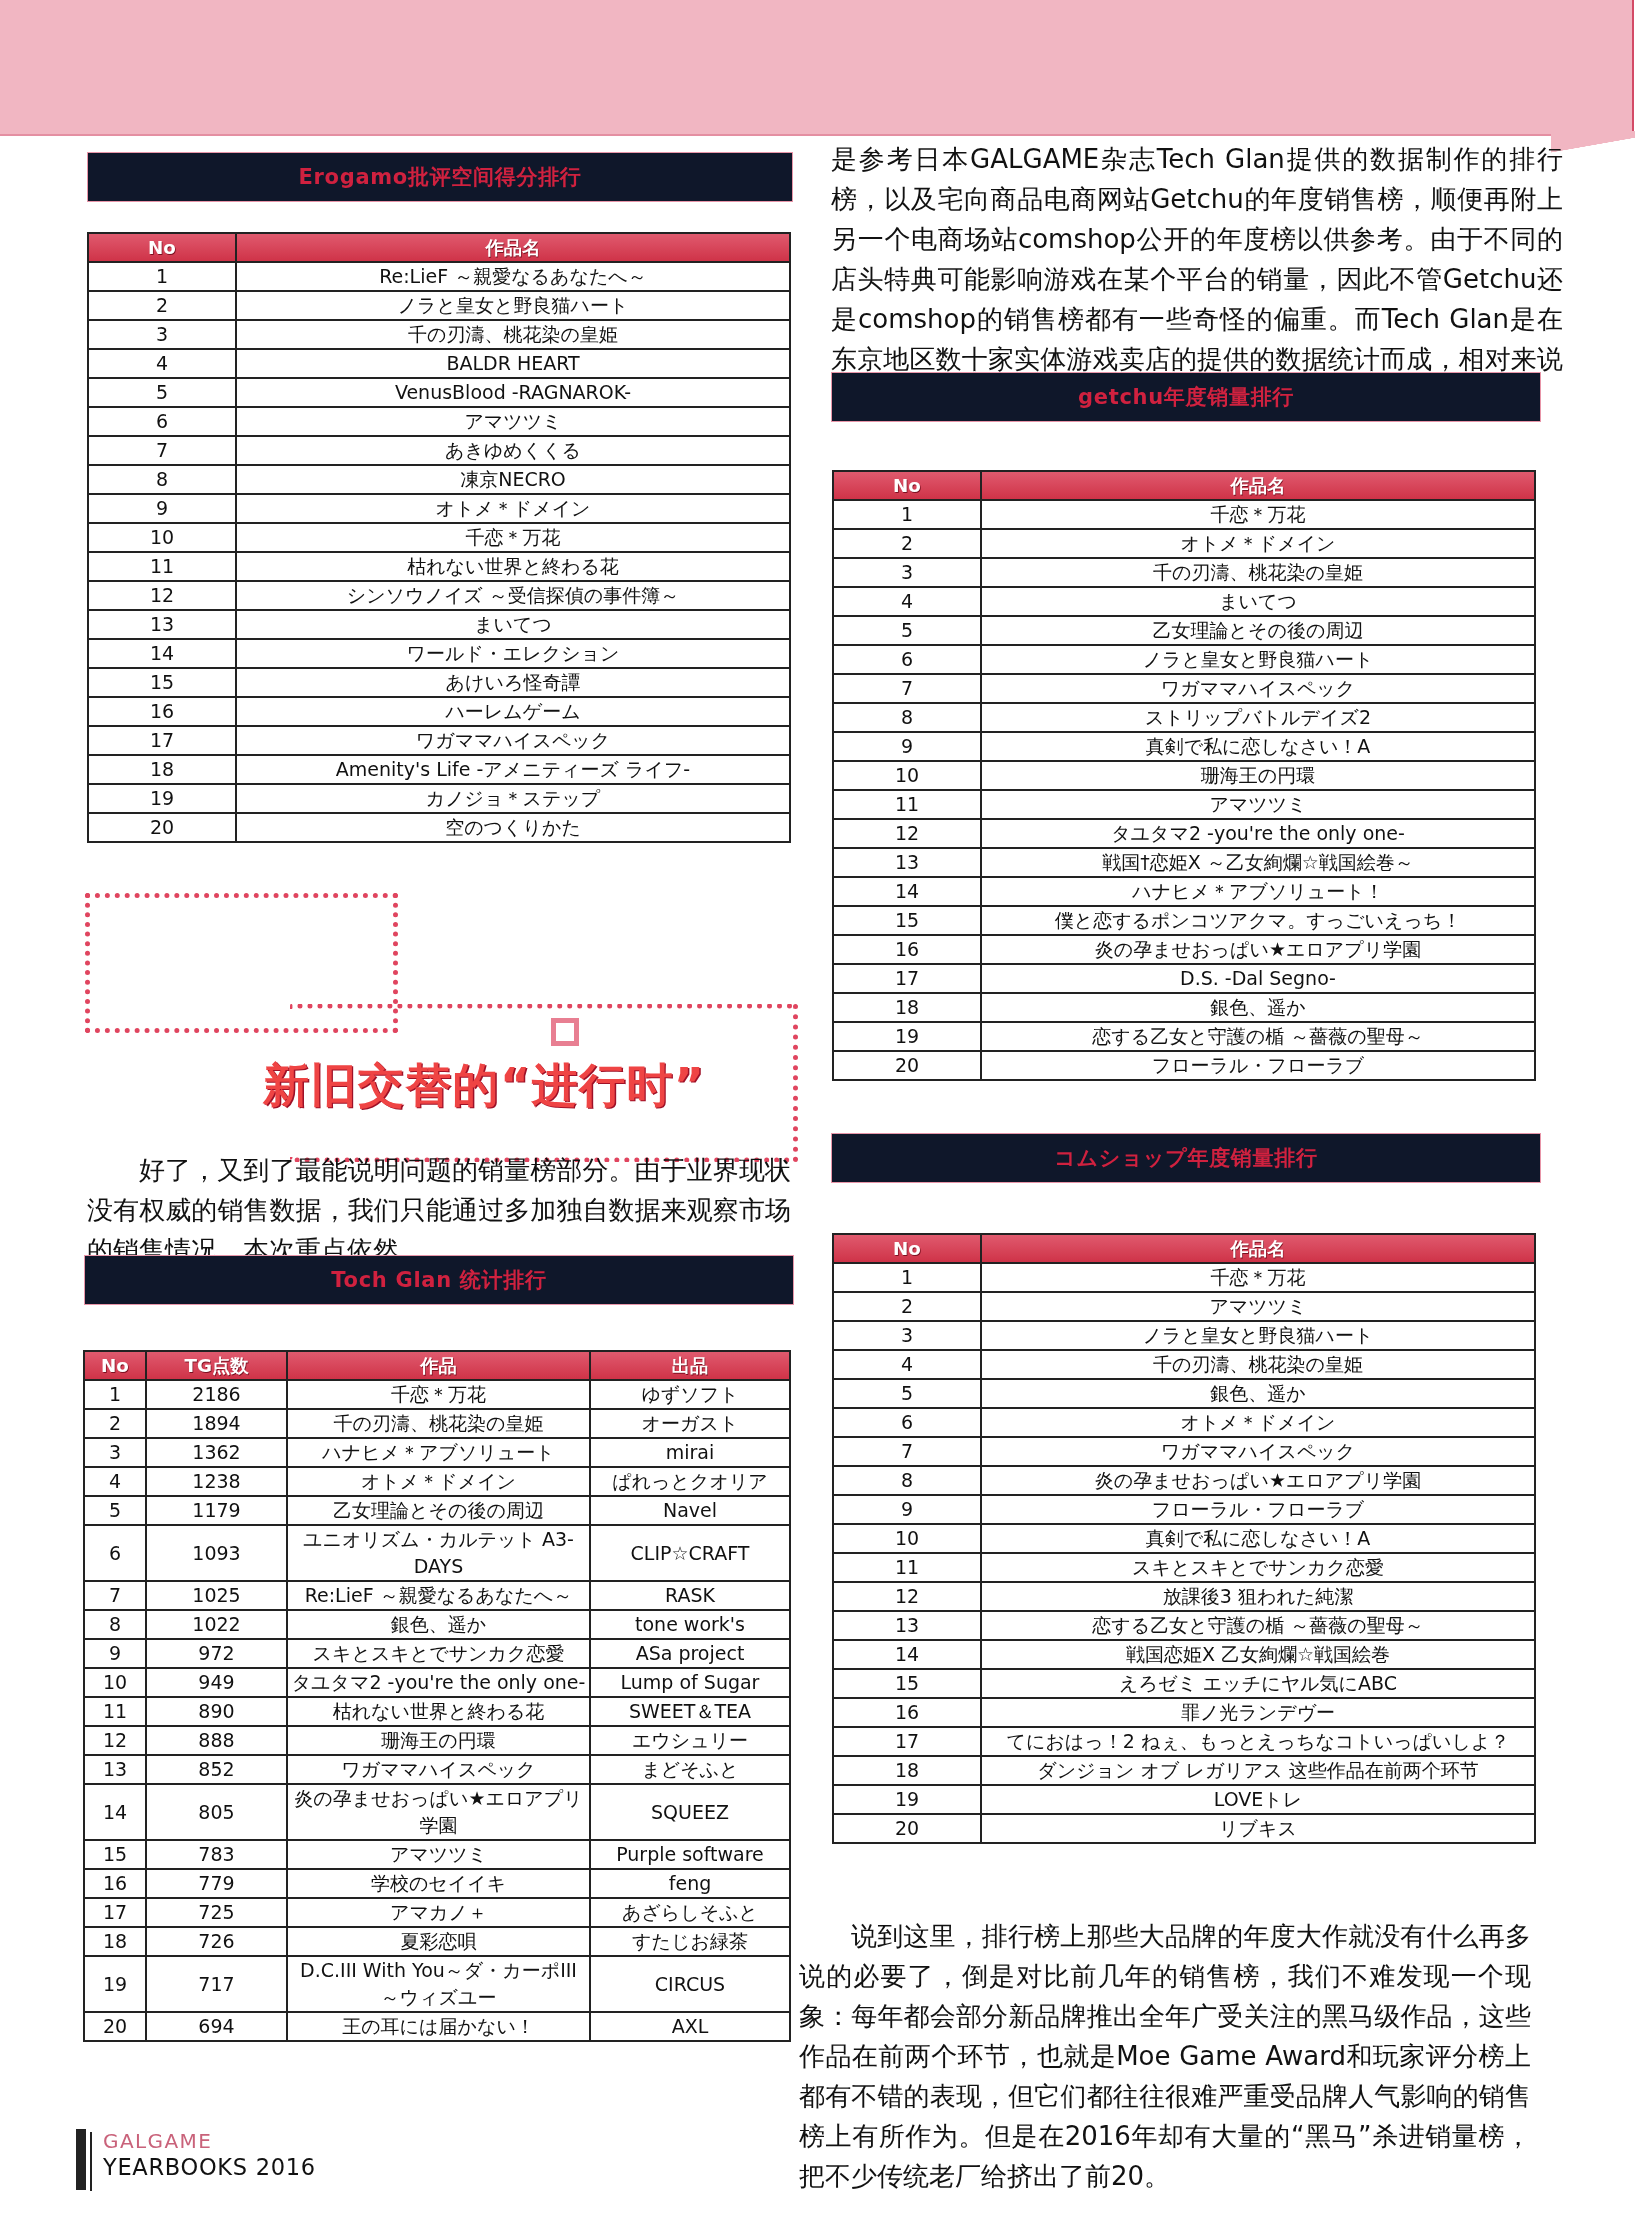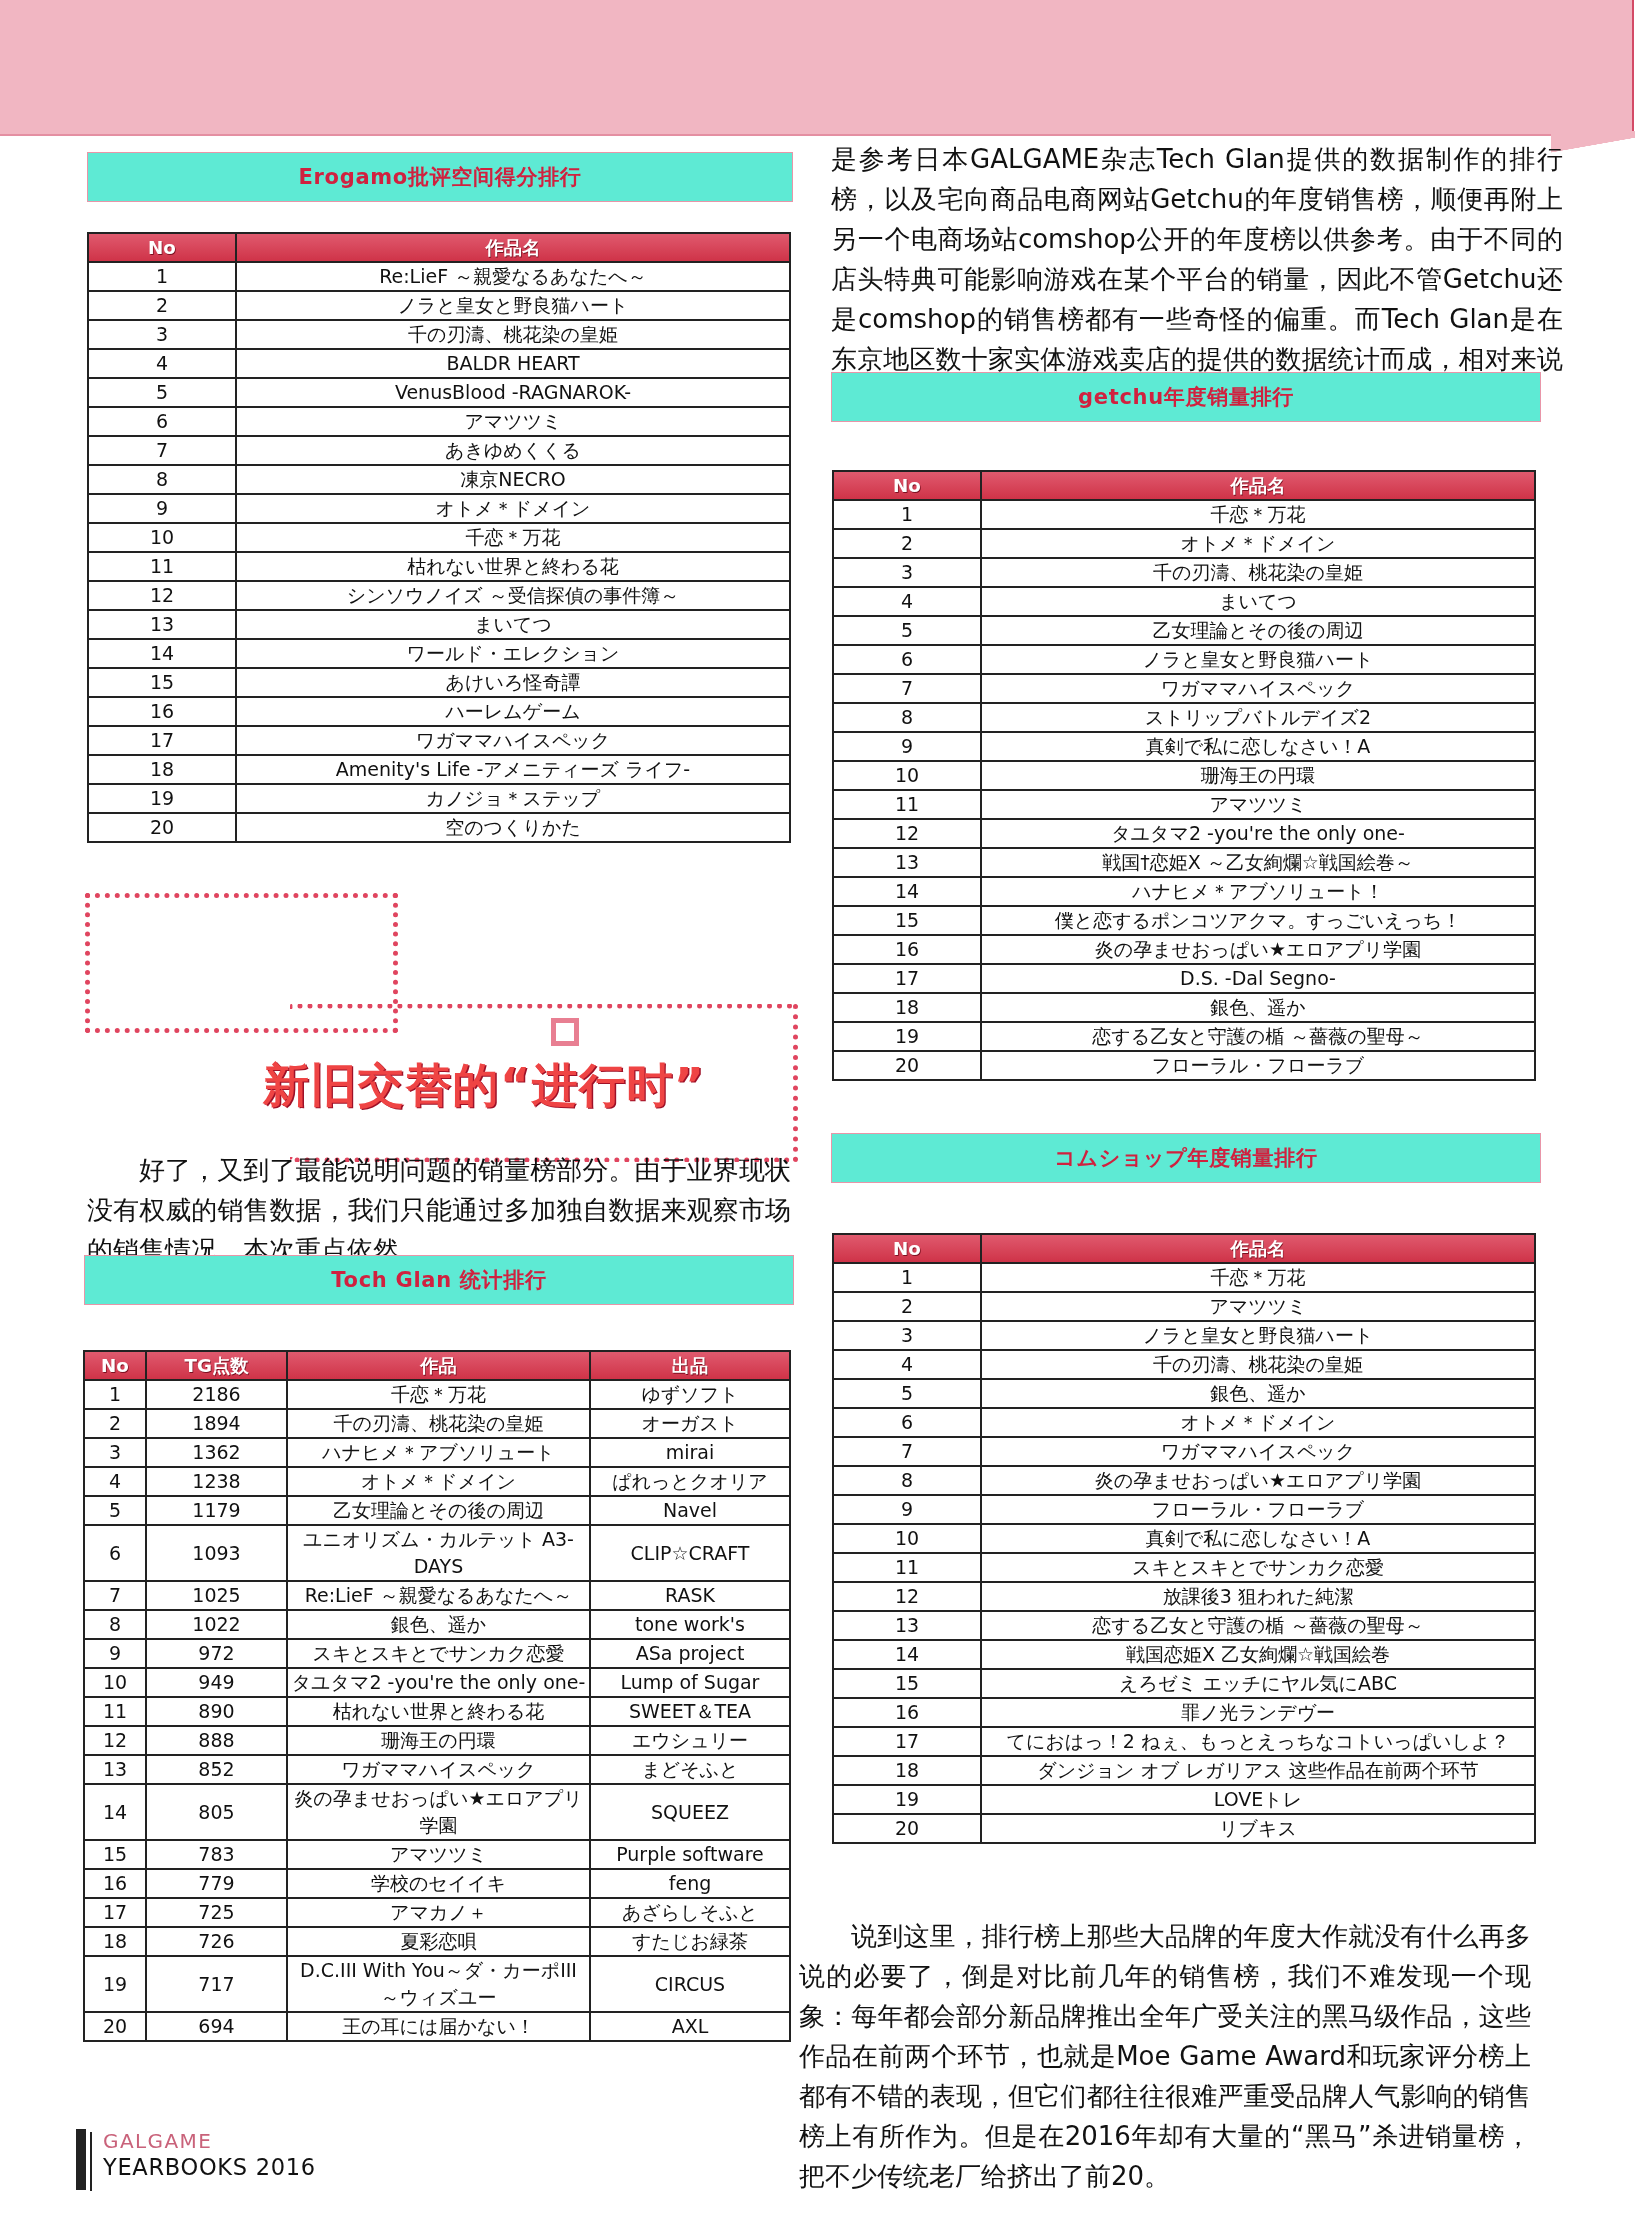--- a/index.html
+++ b/index.html
@@ -10,21 +10,21 @@
   .top-band {
     position: absolute; left: 0; top: 0; width: 1632px; height: 134px;
     background: #f1b6c2; border-bottom: 2.8px solid #e48fa2;
     border-right: 2.8px solid #d44a66;
   }
   .top-band .fold {
     position: absolute; right: -2.8px; bottom: -21px; width: 84px; height: 24px;
     background: linear-gradient(170deg, #f1b6c2 55%, #ffffff 56%);
   }
   .section-bar {
-    position: absolute; background: #5eead4; border: 1.4px solid #e895a8;
+    position: absolute; background: #0f172a; border: 1.4px solid #e895a8;
     display: flex; align-items: center; justify-content: center;
     color: #d0213f; font-weight: bold; font-size: 21px; letter-spacing: 0.7px;
     font-family: "DejaVu Sans", sans-serif;
   }
   table.rank {
     position: absolute; border-collapse: collapse; background: #fff;
     font-family: "DejaVu Sans", sans-serif; font-size: 19px;
   }
   table.rank th {
     background: linear-gradient(#e05a6e, #cf3348);

